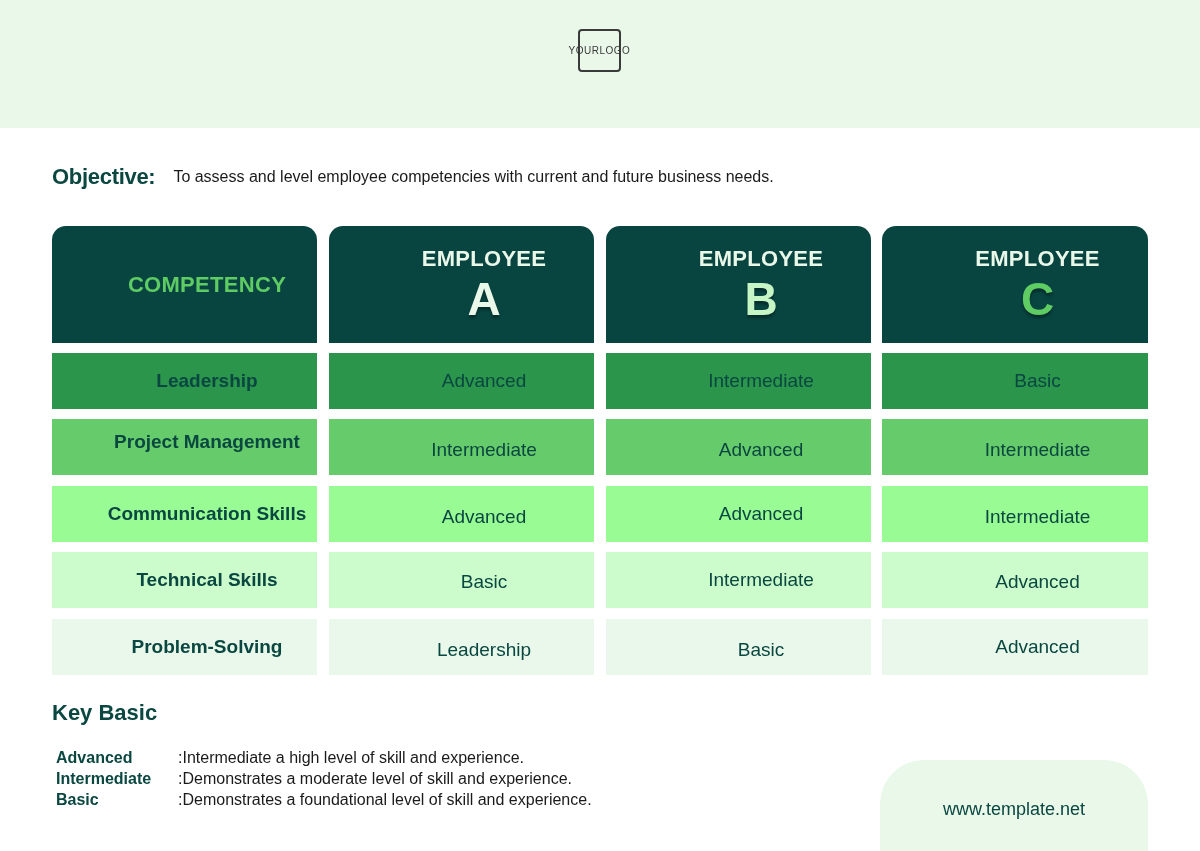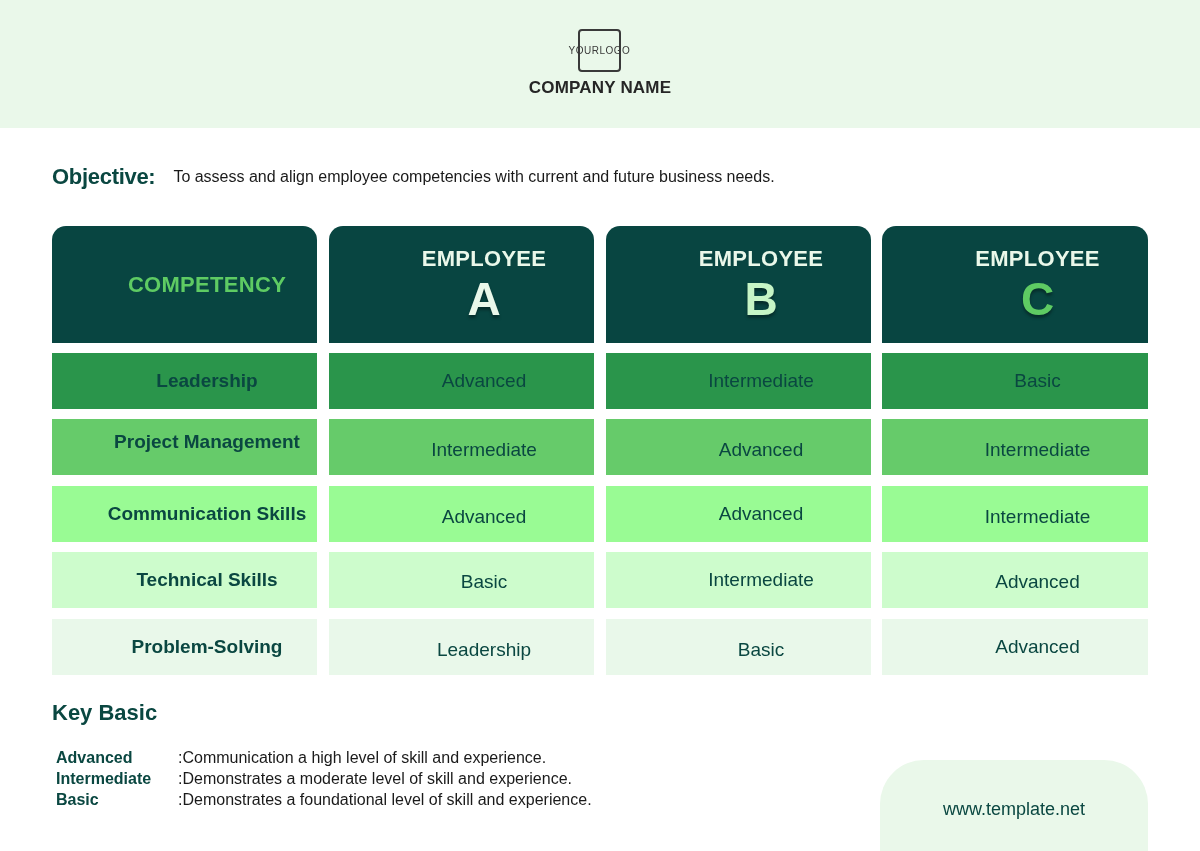--- a/index.html
+++ b/index.html
@@ -60,26 +60,25 @@
     }
   </style>
 </head>
 <body>
 
 <div class="top-band">
   <div class="logo-box">
     <span>YOUR</span>
     <span>LOGO</span>
   </div>
-  <div class="company-name">COMPANY NAME</div>
 </div>
 
 <div class="objective">
   <span class="objective-label">Objective:</span>
-  <span class="objective-text">To assess and align employee competencies with current and future business needs.</span>
+  <span class="objective-text">To assess and level employee competencies with current and future business needs.</span>
 </div>
 
 <div class="grid">
 
   <div class="cell head-cell" style="left:52px; top:226px; width:265px; height:117px;">
     <span class="head-comp">COMPETENCY</span>
   </div>
   <div class="cell head-cell" style="left:329px; top:226px; width:265px; height:117px;">
     <span class="head-emp">EMPLOYEE</span>
     <span class="head-letter" style="color:#eaf8ea;">A</span>
@@ -116,21 +115,21 @@
   <div class="cell comp-cell" style="left:52px; top:619px; width:265px; height:56px; background:#e9f8ea;">Problem-Solving</div>
   <div class="cell val-cell" style="left:329px; top:619px; width:265px; height:56px; background:#e9f8ea; padding-top:6px;">Leadership</div>
   <div class="cell val-cell" style="left:606px; top:619px; width:265px; height:56px; background:#e9f8ea; padding-top:6px;">Basic</div>
   <div class="cell val-cell" style="left:882px; top:619px; width:266px; height:56px; background:#e9f8ea;">Advanced</div>
 </div>
 
 <div class="keynotes-title">Key Basic</div>
 
 <div class="note-row" style="top:748px;">
   <span class="note-term">Advanced</span>
-  <span class="note-desc">:Communication a high level of skill and experience.</span>
+  <span class="note-desc">:Intermediate a high level of skill and experience.</span>
 </div>
 <div class="note-row" style="top:769px;">
   <span class="note-term">Intermediate</span>
   <span class="note-desc">:Demonstrates a moderate level of skill and experience.</span>
 </div>
 <div class="note-row" style="top:790px;">
   <span class="note-term">Basic</span>
   <span class="note-desc">:Demonstrates a foundational level of skill and experience.</span>
 </div>
 

